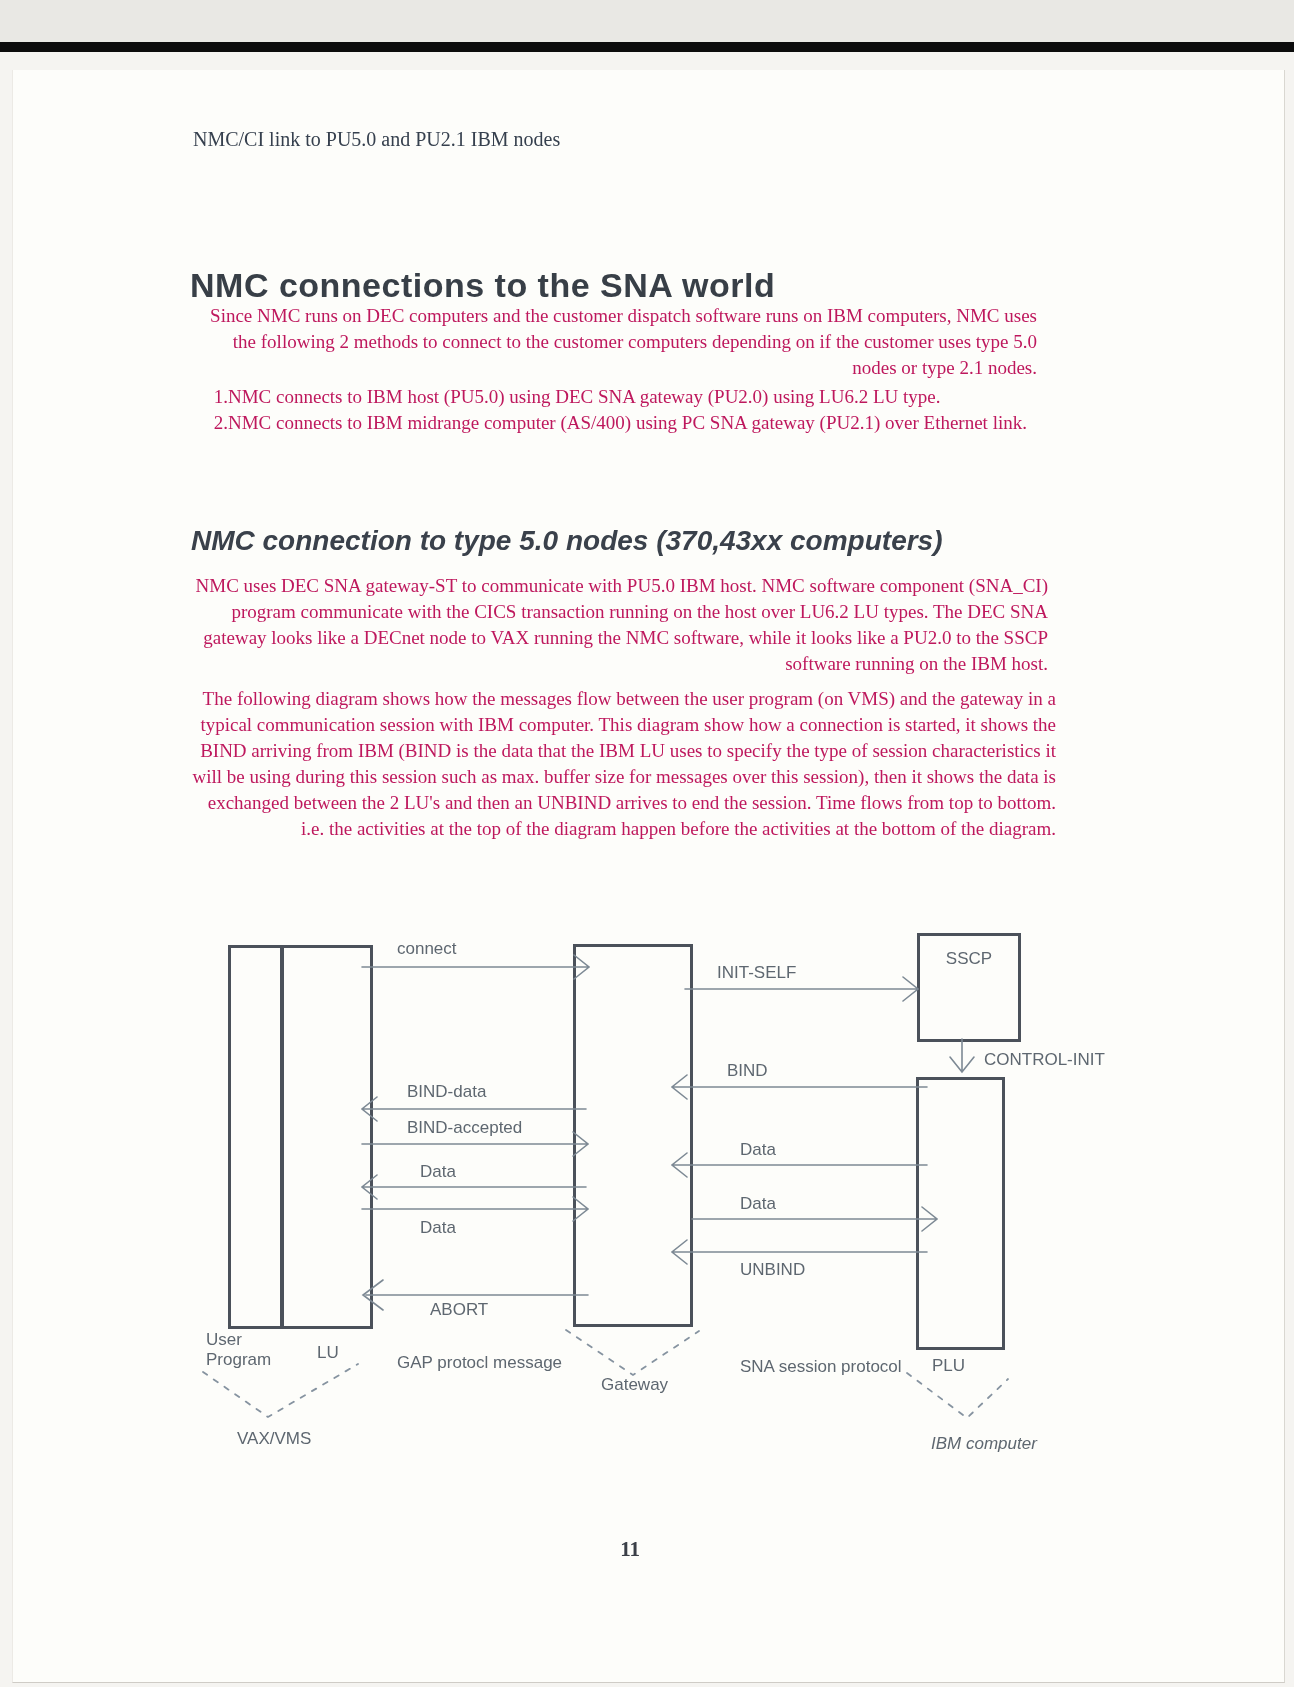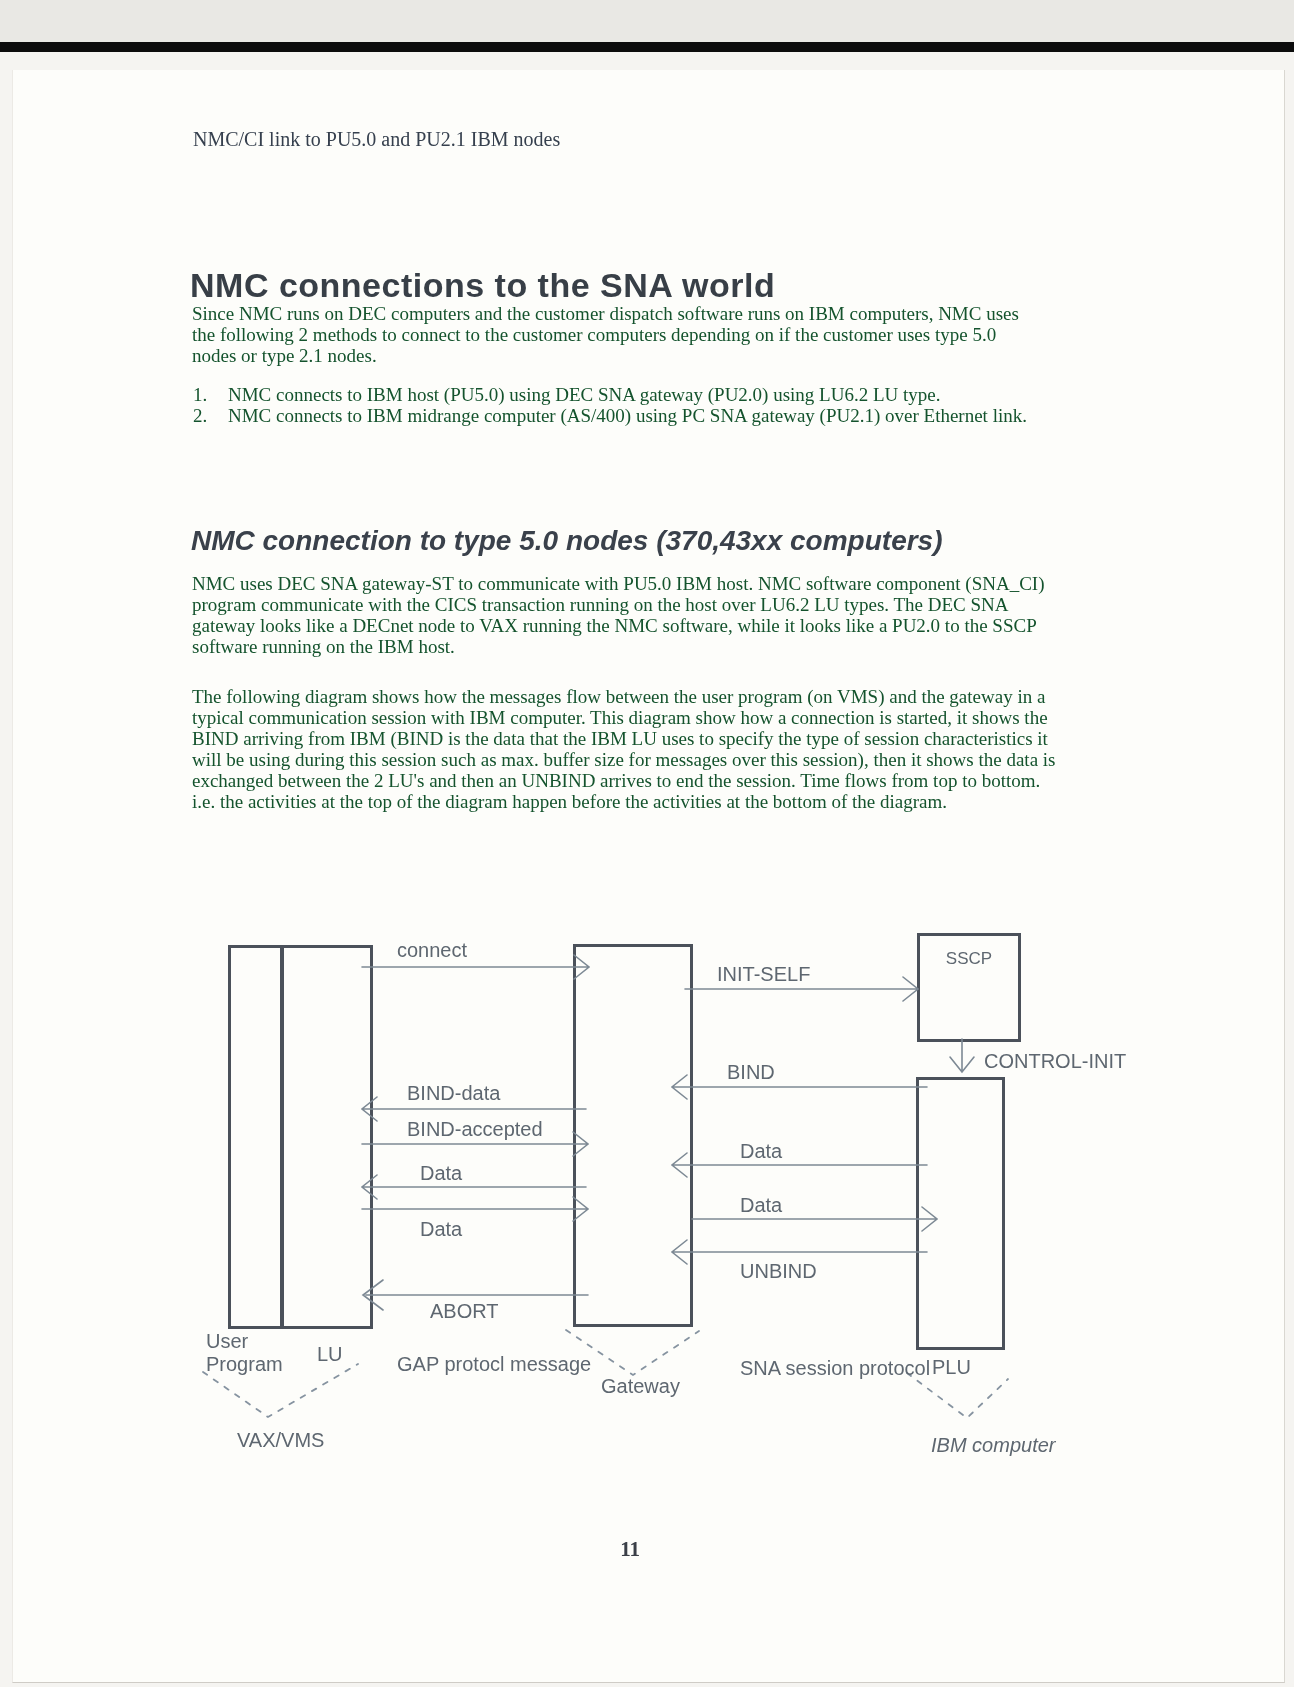--- a/index.html
+++ b/index.html
@@ -5,36 +5,36 @@
   html,body{margin:0;padding:0;background:#e9e8e4;}
   .scan{position:relative;width:1294px;height:1687px;background:#f5f4f1;overflow:hidden;
         font-family:"Liberation Serif",serif;margin-top:42px;}
   .topbar{position:absolute;left:0;top:0;width:1294px;height:10px;background:#0c0c0c;}
   .botbar{position:absolute;left:500px;top:1676px;width:794px;height:11px;background:#111;}
   .page{position:absolute;left:12px;top:28px;width:1271px;height:1612px;background:#fdfdfa;
         border-right:1px solid #d9d7d1;border-bottom:1px solid #cfccc6;border-left:1px solid #eceae5;}
   .hdr{position:absolute;left:193px;top:86px;font-size:20px;color:#36404e;white-space:nowrap;}
   .h1{position:absolute;left:190px;top:224px;font-family:"Liberation Sans",sans-serif;
       font-weight:bold;font-size:34px;color:#383f47;letter-spacing:0.5px;white-space:nowrap;}
-  .body-text{position:absolute;font-size:19px;line-height:21px;color:#14532d;}
+  .body-text{position:absolute;font-size:19px;line-height:26px;color:#be185d;text-align:right;}
   .intro{left:192px;top:261px;width:845px;}
   .list{left:193px;top:342px;width:848px;}
   .li{display:flex;}
   .li .num{width:35px;flex:none;}
   .follow{left:192px;top:426px;width:845px;}
   .h2{position:absolute;left:191px;top:483px;font-family:"Liberation Sans",sans-serif;
       font-weight:bold;font-style:italic;font-size:28px;color:#3a414b;white-space:nowrap;}
   .para1{left:192px;top:531px;width:856px;}
   .para2{left:192px;top:644px;width:864px;}
   .pageno{position:absolute;left:570px;top:1495px;width:70px;text-align:right;
           font-size:21px;font-weight:bold;color:#3a3f47;}
   
   .box{position:absolute;border:3px solid #4b515a;box-sizing:border-box;background:transparent;}
   .vdiv{position:absolute;width:4px;background:#4b515a;}
-  .dlabel{position:absolute;font-family:"Liberation Sans",sans-serif;font-size:20px;
+  .dlabel{position:absolute;font-family:"Liberation Sans",sans-serif;font-size:17px;
           color:#5e6770;white-space:nowrap;}
   .dlabel.wrap{white-space:normal;text-align:left;}
   .sscp-text{display:block;text-align:center;padding-top:13px;font-family:"Liberation Sans",sans-serif;
              font-size:17px;color:#5e6770;}
   .overlay{position:absolute;left:0;top:0;pointer-events:none;}
 </style>
 </head>
 <body>
 
 <div class="scan">

